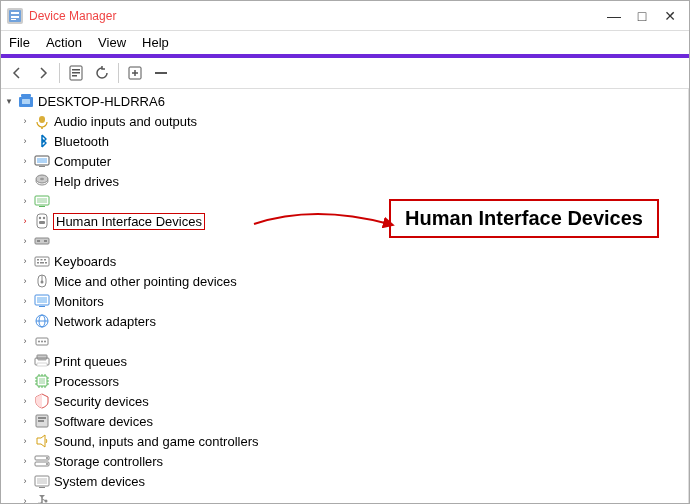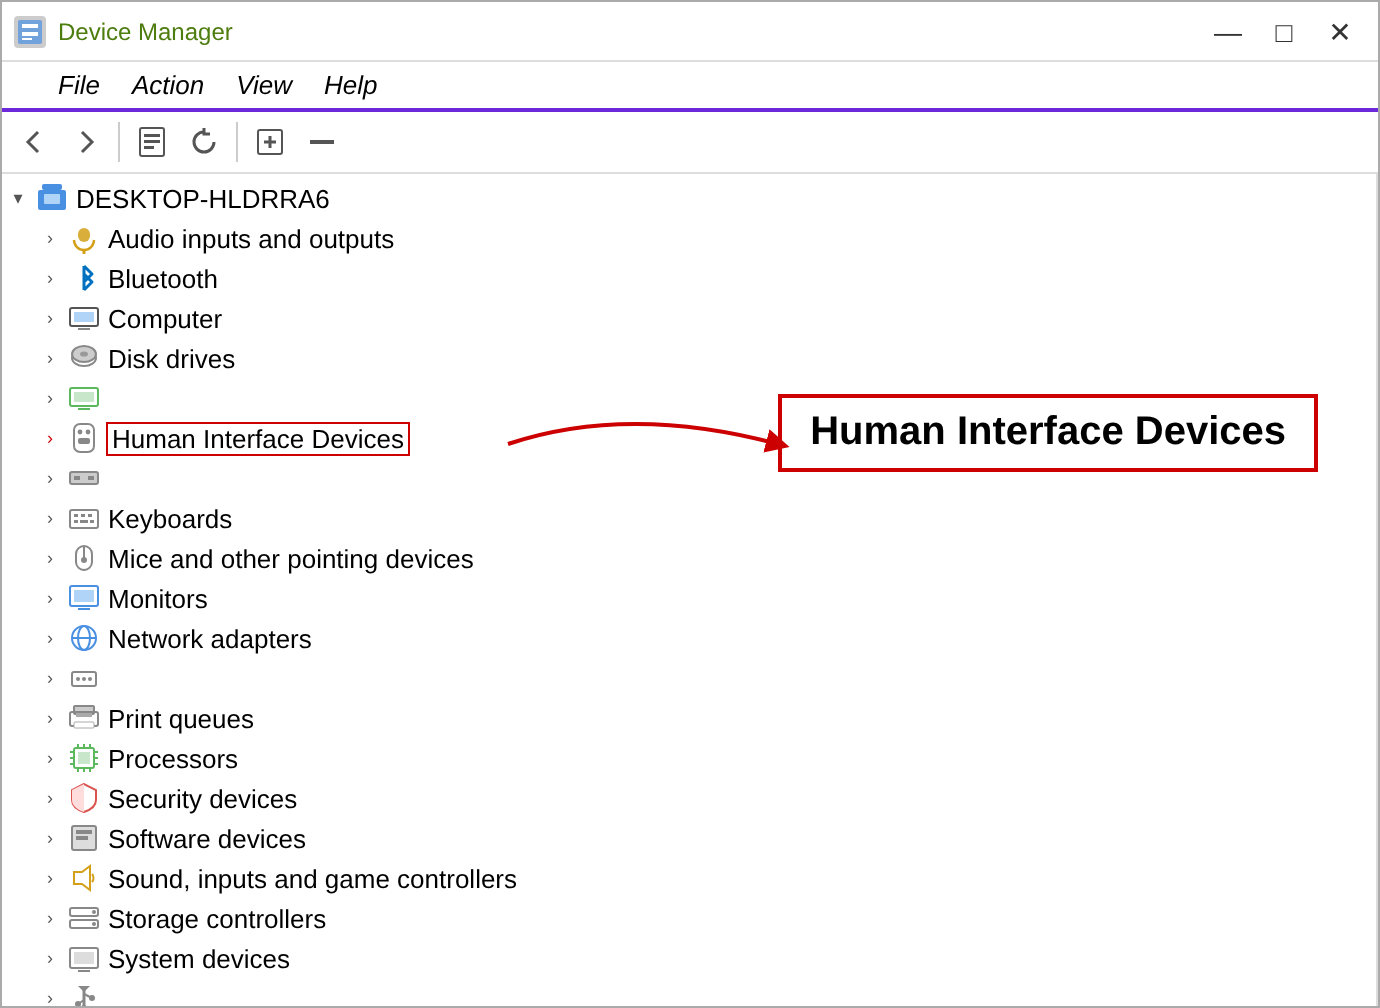--- a/index.html
+++ b/index.html
@@ -36,44 +36,43 @@
     .title-bar-icon {
       width: 16px;
       height: 16px;
       background: #ccc;
       border-radius: 2px;
       display: flex; align-items: center; justify-content: center;
       font-size: 10px;
     }
     .title-bar-text {
       font-size: 12px;
-      color: #4d7c0f;
+      color: #ef4444;
     }
     .window-controls {
       display: flex;
       gap: 2px;
     }
     .win-btn {
       width: 26px;
       height: 20px;
       display: flex;
       align-items: center;
       justify-content: center;
       font-size: 14px;
       color: #333;
       cursor: pointer;
       border: none;
       background: transparent;
     }
     .menu-bar {
       display: flex;
-      padding: 2px 20px;
-      border-bottom: 2px solid #6d28d9;
+      padding: 2px 0;
+      border-bottom: 4px solid #6d28d9;
       background: #fff;
-      font-style: italic;
     }
     .menu-item {
       padding: 2px 8px;
       cursor: pointer;
       font-size: 13px;
     }
     .toolbar {
       display: flex;
       align-items: center;
       padding: 3px 4px;
@@ -290,21 +289,21 @@
       <div class="tree-item">
         <div class="tree-indent"></div>
         <div class="tree-expander">›</div>
         <div class="tree-icon">
           <svg width="16" height="16" viewBox="0 0 16 16">
             <ellipse cx="8" cy="8" rx="6" ry="4" fill="none" stroke="#888" stroke-width="1"></ellipse>
             <ellipse cx="8" cy="6" rx="6" ry="4" fill="#ccc" stroke="#888" stroke-width="1"></ellipse>
             <ellipse cx="8" cy="6" rx="2" ry="1.3" fill="#999"></ellipse>
           </svg>
         </div>
-        <span class="tree-label">Disk drives</span>
+        <span class="tree-label">Help drives</span>
       </div>
 
       <div class="tree-item">
         <div class="tree-indent"></div>
         <div class="tree-expander">›</div>
         <div class="tree-icon">
           <svg width="16" height="16" viewBox="0 0 16 16">
             <rect x="1" y="3" width="14" height="9" rx="1" fill="none" stroke="#5cb85c" stroke-width="1"></rect>
             <rect x="3" y="5" width="10" height="5" fill="#c8e6c9"></rect>
             <rect x="5" y="13" width="6" height="1" fill="#5cb85c"></rect>

